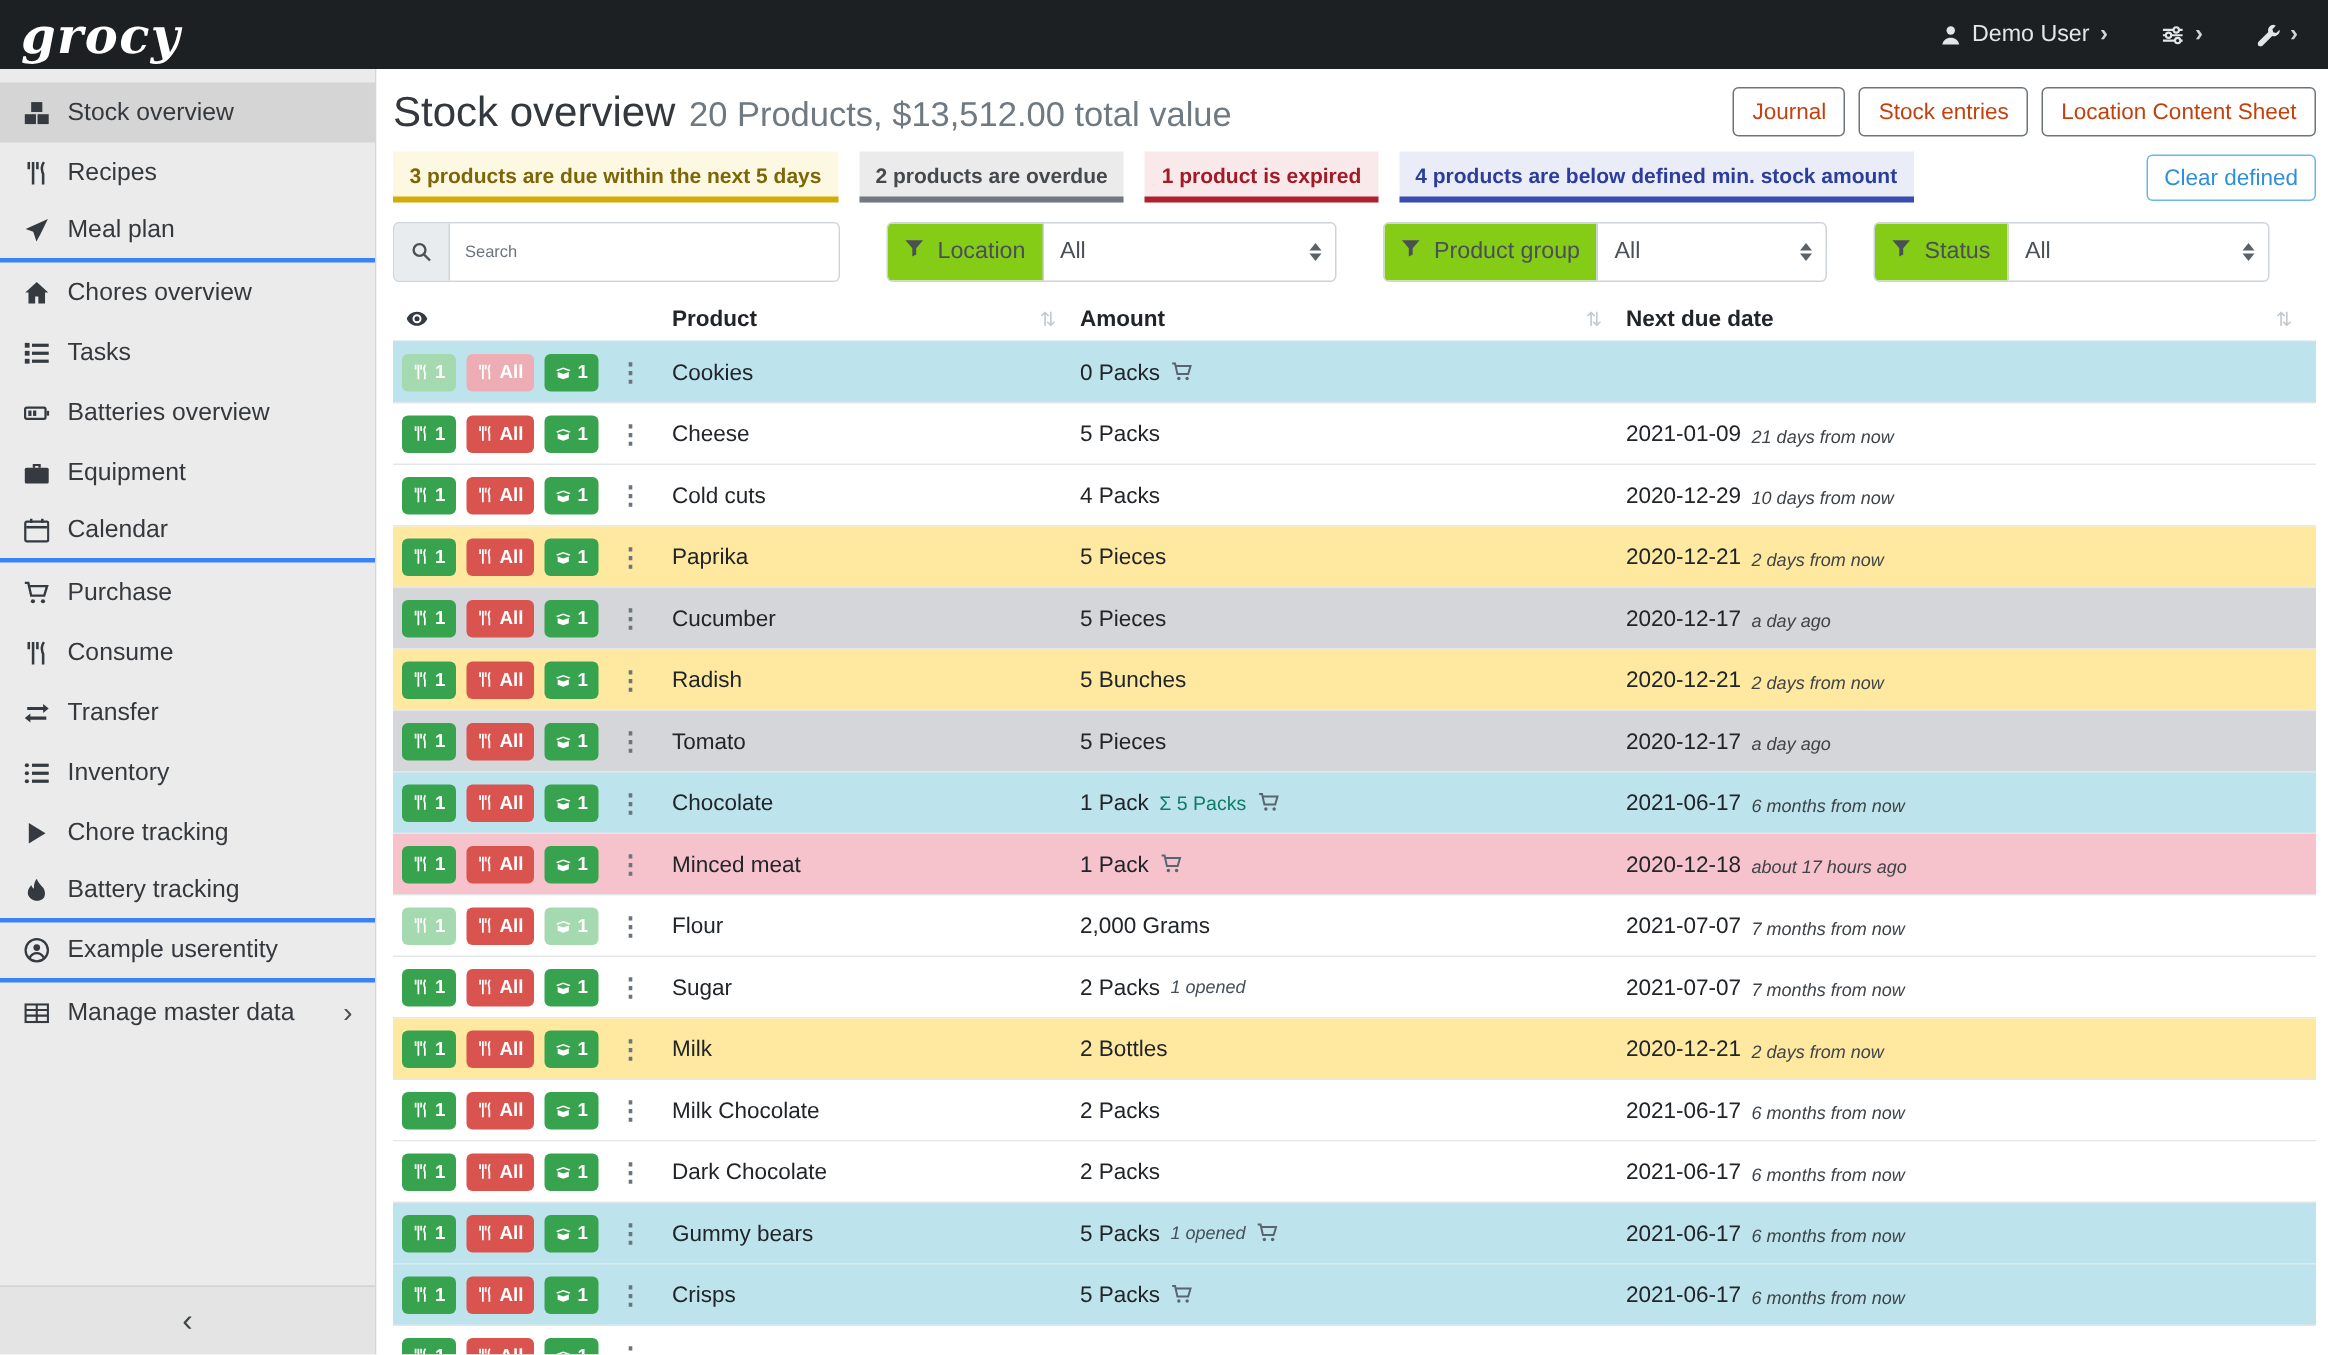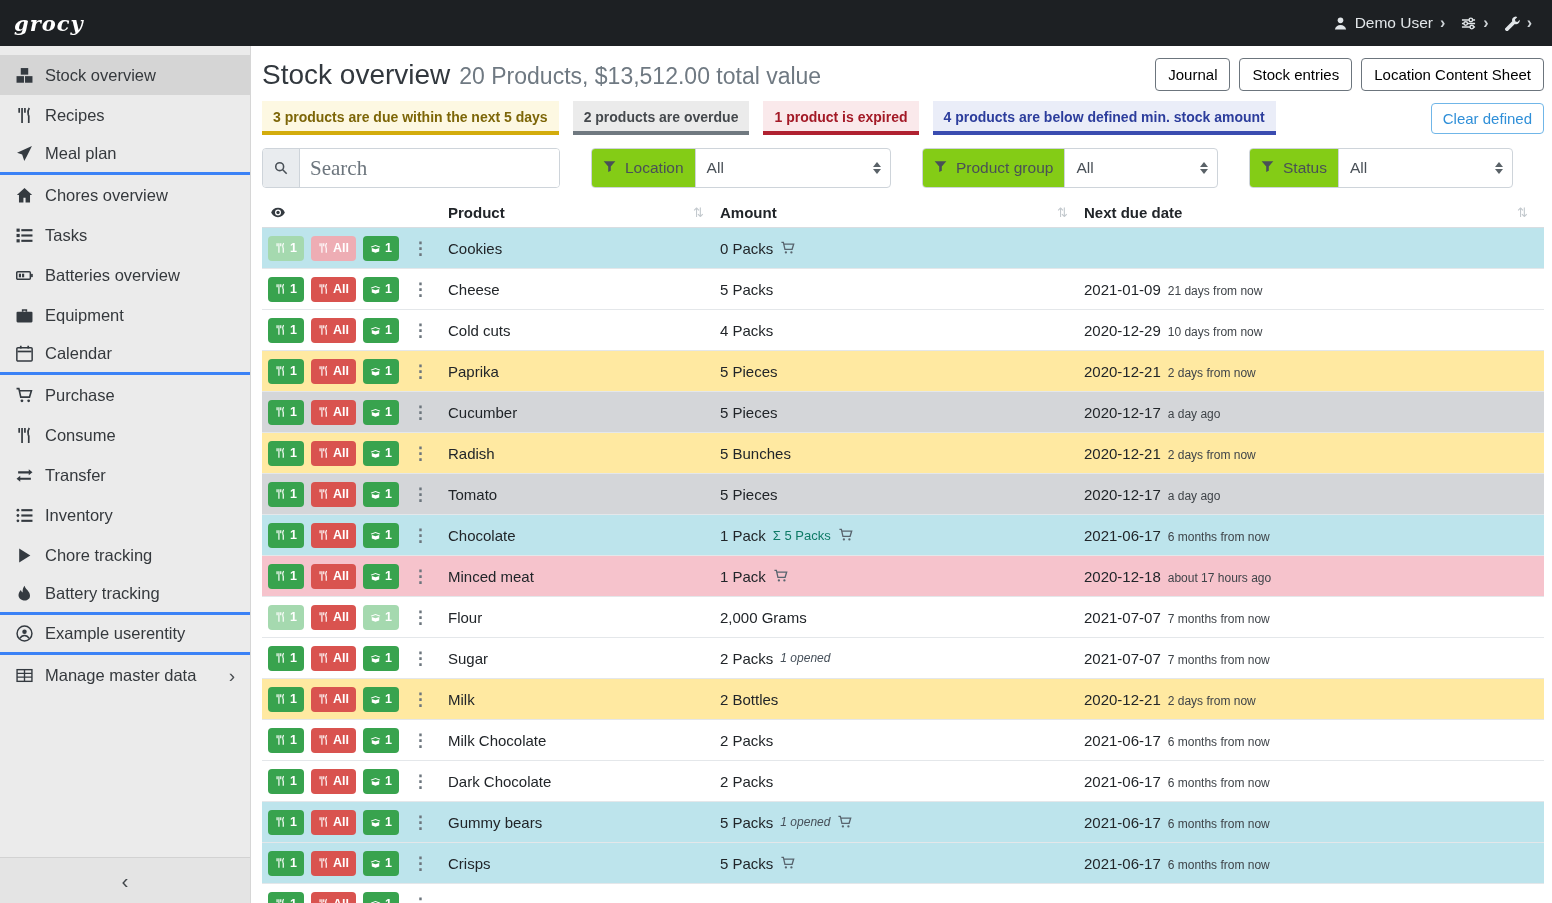--- a/index.html
+++ b/index.html
@@ -1,22 +1,22 @@
 <!DOCTYPE html>
 <html><head>
 <meta charset="utf-8">
 <style>
   *{box-sizing:border-box;margin:0;padding:0}
   html,body{width:1552px;height:903px;overflow:hidden}
   body{font-family:"Liberation Sans",sans-serif;background:#fff;position:relative;color:#212529}
 
   
   .navbar{position:absolute;top:0;left:0;right:0;height:46px;background:#1d2023;display:flex;align-items:center;justify-content:space-between;padding:0 20px 0 14px;z-index:5}
-  .brand{color:#fff;font-family:"DejaVu Serif",serif;font-style:italic;font-weight:bold;font-size:21px;letter-spacing:1px;cursor:pointer}
-  .nav-right{display:flex;align-items:center;gap:16px;color:#e2e6e9}
+  .brand{color:#fff;font-family:"DejaVu Serif",serif;font-style:italic;font-weight:bold;font-size:33px;letter-spacing:1px;cursor:pointer}
+  .nav-right{display:flex;align-items:center;gap:36px;color:#e2e6e9}
   .nav-item{display:flex;align-items:center;gap:7px;font-size:15.5px;cursor:pointer}
   .nav-item svg{width:15px;height:15px;display:block}
   .nav-chev{color:#cfd4d8;font-size:16px;font-weight:bold;line-height:1}
 
   
   .sidebar{position:absolute;top:46px;left:0;bottom:0;width:251px;background:#ebebeb;border-right:1px solid #d6d6d6}
   #sidebar-nav{padding-top:9px}
   .side-item{display:flex;align-items:center;gap:11px;padding:9px 15px;font-size:16.5px;color:#35393d;cursor:pointer;height:40px}
   .side-item.active{background:#d5d5d5}
   .side-item.divider{border-bottom:3px solid #3b82f6}
@@ -24,37 +24,37 @@
   .sicon svg{width:17px;height:17px;display:block}
   .schev{margin-left:auto;color:#4a4e52;font-size:19px;line-height:1}
   .sidebar-collapse{position:absolute;bottom:0;left:0;right:0;height:46px;border-top:1px solid #d2d2d2;background:#e4e4e4;display:flex;align-items:center;justify-content:center;font-size:21px;color:#3f4449;cursor:pointer}
 
   
   main{position:absolute;left:251px;top:46px;right:0;bottom:0;padding:12px 8px 0 11px;overflow:hidden;background:#fff}
   .page-header{display:flex;align-items:center;justify-content:space-between;margin-bottom:10px}
   .ph-title{font-size:28px;font-weight:500;color:#32383e}
   .ph-sub{font-size:23px;font-weight:400;color:#6f7982;margin-left:9px}
   .header-buttons{display:flex;gap:9px}
-  .hbtn{background:#fff;border:1px solid #6c757d;border-radius:4px;padding:7px 12px;font-size:15px;color:#000000;cursor:pointer;font-family:inherit}
+  .hbtn{background:#fff;border:1px solid #6c757d;border-radius:4px;padding:7px 12px;font-size:15px;color:#c2410c;cursor:pointer;font-family:inherit}
 
   
   .banner-row{display:flex;align-items:center;gap:14px;margin-bottom:13px}
   .banner{font-size:14px;font-weight:700;padding:8px 11px 6px;border-bottom:4px solid;white-space:nowrap}
   .banner.warning{color:#7d6608;background:#fdf8e2;border-color:#d3ac0c}
   .banner.secondary{color:#45494d;background:#ebebeb;border-color:#707980}
   .banner.danger{color:#a31926;background:#fae9eb;border-color:#b02130}
   .banner.info{color:#2c3d9c;background:#eaedf8;border-color:#3a4cb0}
   .clear-filter{margin-left:auto;background:#fff;border:1px solid #70b6e8;color:#2f8fd8;border-radius:4px;padding:6px 11px;font-size:15px;cursor:pointer;font-family:inherit}
 
   
   .filters{display:flex;gap:31px;margin-bottom:12px}
   .search-group{display:flex;align-items:stretch;width:298px;height:40px;border:1px solid #ced4da;border-radius:4px;overflow:hidden;background:#fff}
   .sg-icon{display:flex;align-items:center;padding:0 11px;background:#e9ecef;border-right:1px solid #ced4da;color:#495057}
   .sg-icon svg{width:14px;height:14px}
-  .search-input{border:none;outline:none;flex:1;padding:0 10px;font-size:21px;color:#495057;font-family:Liberation Serif, serif}
+  .search-input{border:none;outline:none;flex:1;padding:0 10px;font-size:11px;color:#495057;font-family:Liberation Sans, sans-serif}
   .search-input::placeholder{color:#6c757d}
   .filter-group{display:flex;align-items:stretch;height:40px;border:1px solid #ced4da;border-radius:4px;overflow:hidden;background:#fff}
   .fg-label{display:flex;align-items:center;gap:9px;background:#84cc16;border-right:1px solid #ced4da;padding:0 11px;color:#495057;font-size:15.5px;white-space:nowrap}
   .fg-label svg{width:13px;height:13px}
   .fg-select{display:flex;align-items:center;justify-content:space-between;flex:1;padding:0 9px 0 11px;font-size:15.5px;color:#495057;cursor:pointer}
   .sel-arrows{display:flex;flex-direction:column;gap:2px}
   .sel-arrows i{display:block;width:0;height:0;border-left:4px solid transparent;border-right:4px solid transparent}
   .sel-arrows .up{border-bottom:5px solid #5a6268}
   .sel-arrows .down{border-top:5px solid #5a6268}
 
@@ -77,21 +77,21 @@
   .btn-green.muted{background:#a5d9af}
   .btn-red.muted{background:#eeadb4}
   .btn-more{background:none;border:none;color:#6c757d;font-size:17px;font-weight:700;cursor:pointer;padding:0 5px;margin-left:1px;font-family:inherit}
   .product{font-size:15px}
   .amount{display:flex;align-items:center;gap:7px;font-size:15px}
   .note{font-style:italic;font-size:12px;color:#46505a}
   .agg{color:#0e7a66;font-size:13px}
   .cart-ic{color:#58646e;display:inline-flex}
   .cart-ic svg{width:16px;height:14px}
   .due{display:flex;align-items:flex-end;gap:7px;font-size:15px}
-  .rel{font-size:12px;color:#3f4449}
+  .rel{font-style:italic;font-size:12px;color:#3f4449}
 </style>
 </head>
 <body>
 
 <header class="navbar">
   <div class="brand">grocy</div>
   <div class="nav-right">
     <div class="nav-item">
       <span>
           <svg viewBox="0 0 16 16" fill="currentColor">

